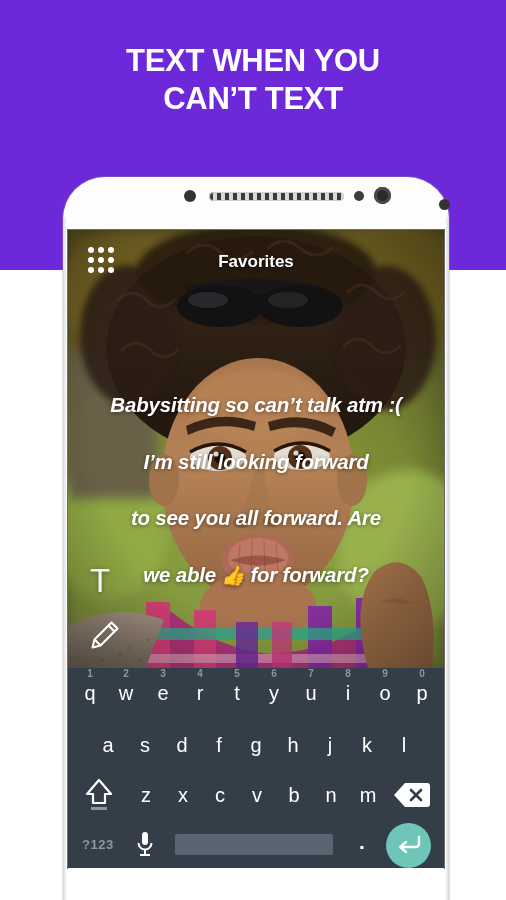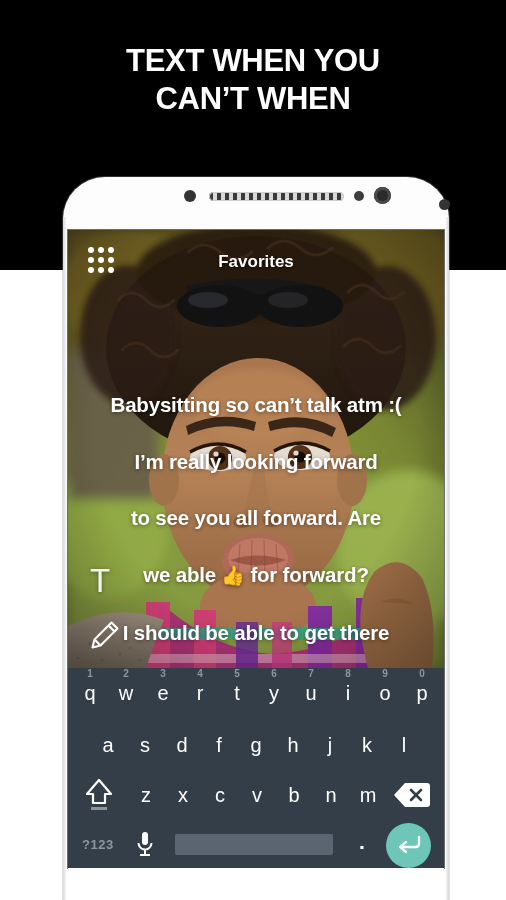--- a/index.html
+++ b/index.html
@@ -21,21 +21,21 @@
     background: #ffffff;
     overflow: hidden;
   }
 
   
   .banner {
     position: absolute;
     left: 0; top: 0;
     width: 506px;
     height: 270px;
-    background: #000000;
+    background: #6d28d9;
   }
   .banner-title {
     position: absolute;
     left: 0;
     top: 42px;
     width: 506px;
     text-align: center;
     color: #ffffff;
     font-family: "Liberation Sans", sans-serif;
     font-weight: bold;
@@ -154,20 +154,21 @@
     top: 133px;
     width: 360px;
     text-align: center;
     color: #ffffff;
     font-size: 20.5px;
     line-height: 28.3px;
     font-weight: bold;
     letter-spacing: -0.2px;
     text-shadow: 0 1px 4px rgba(0,0,0,0.45);
     white-space: pre-line;
+    font-style: italic;
   }
   .emoji { font-size: 19px; }
 
   
   .tool-t {
     position: absolute;
     left: 22px; top: 334px;
     color: #f3f3f3;
     font-size: 33px;
     font-weight: 300;
@@ -280,21 +281,21 @@
   }
 </style>
 </head>
 <body>
 
 <div id="stage">
 
   <div class="banner">
     <div class="banner-title">
       <div>TEXT WHEN YOU</div>
-      <div>CAN’T WHEN</div>
+      <div>CAN’T TEXT</div>
     </div>
   </div>
 
   <div class="phone">
     <div class="phone-edge-left"></div>
     <div class="phone-edge-right"></div>
 
     <div class="hw sensor-a"></div>
     <div class="speaker"></div>
     <div class="hw sensor-b"></div>
@@ -461,24 +462,23 @@
             <i></i>
             <i></i>
             <i></i>
             <i></i>
           </div>
           <div class="header-title">Favorites</div>
         </div>
 
         <div class="msg">
           <div>Babysitting so can’t talk atm :(</div>
-          <div>I’m really looking forward</div>
+          <div>I’m still looking forward</div>
           <div>to see you all forward. Are</div>
           <div><span>we able </span><span class="emoji">👍</span><span> for forward?</span></div>
-          <div>I should be able to get there</div>
           
         </div>
 
         <div class="tool-t">T</div>
 
         <div class="tool-pencil">
           <svg width="32" height="32" viewBox="0 0 32 32" xmlns="http://www.w3.org/2000/svg">
             <g fill="none" stroke="#ffffff" stroke-width="2.1" stroke-linejoin="round">
               <path d="M21.5 4.5 l6 6 -17 17 -8 2 2 -8 z"></path>
               <path d="M18.5 7.5 l6 6"></path>

